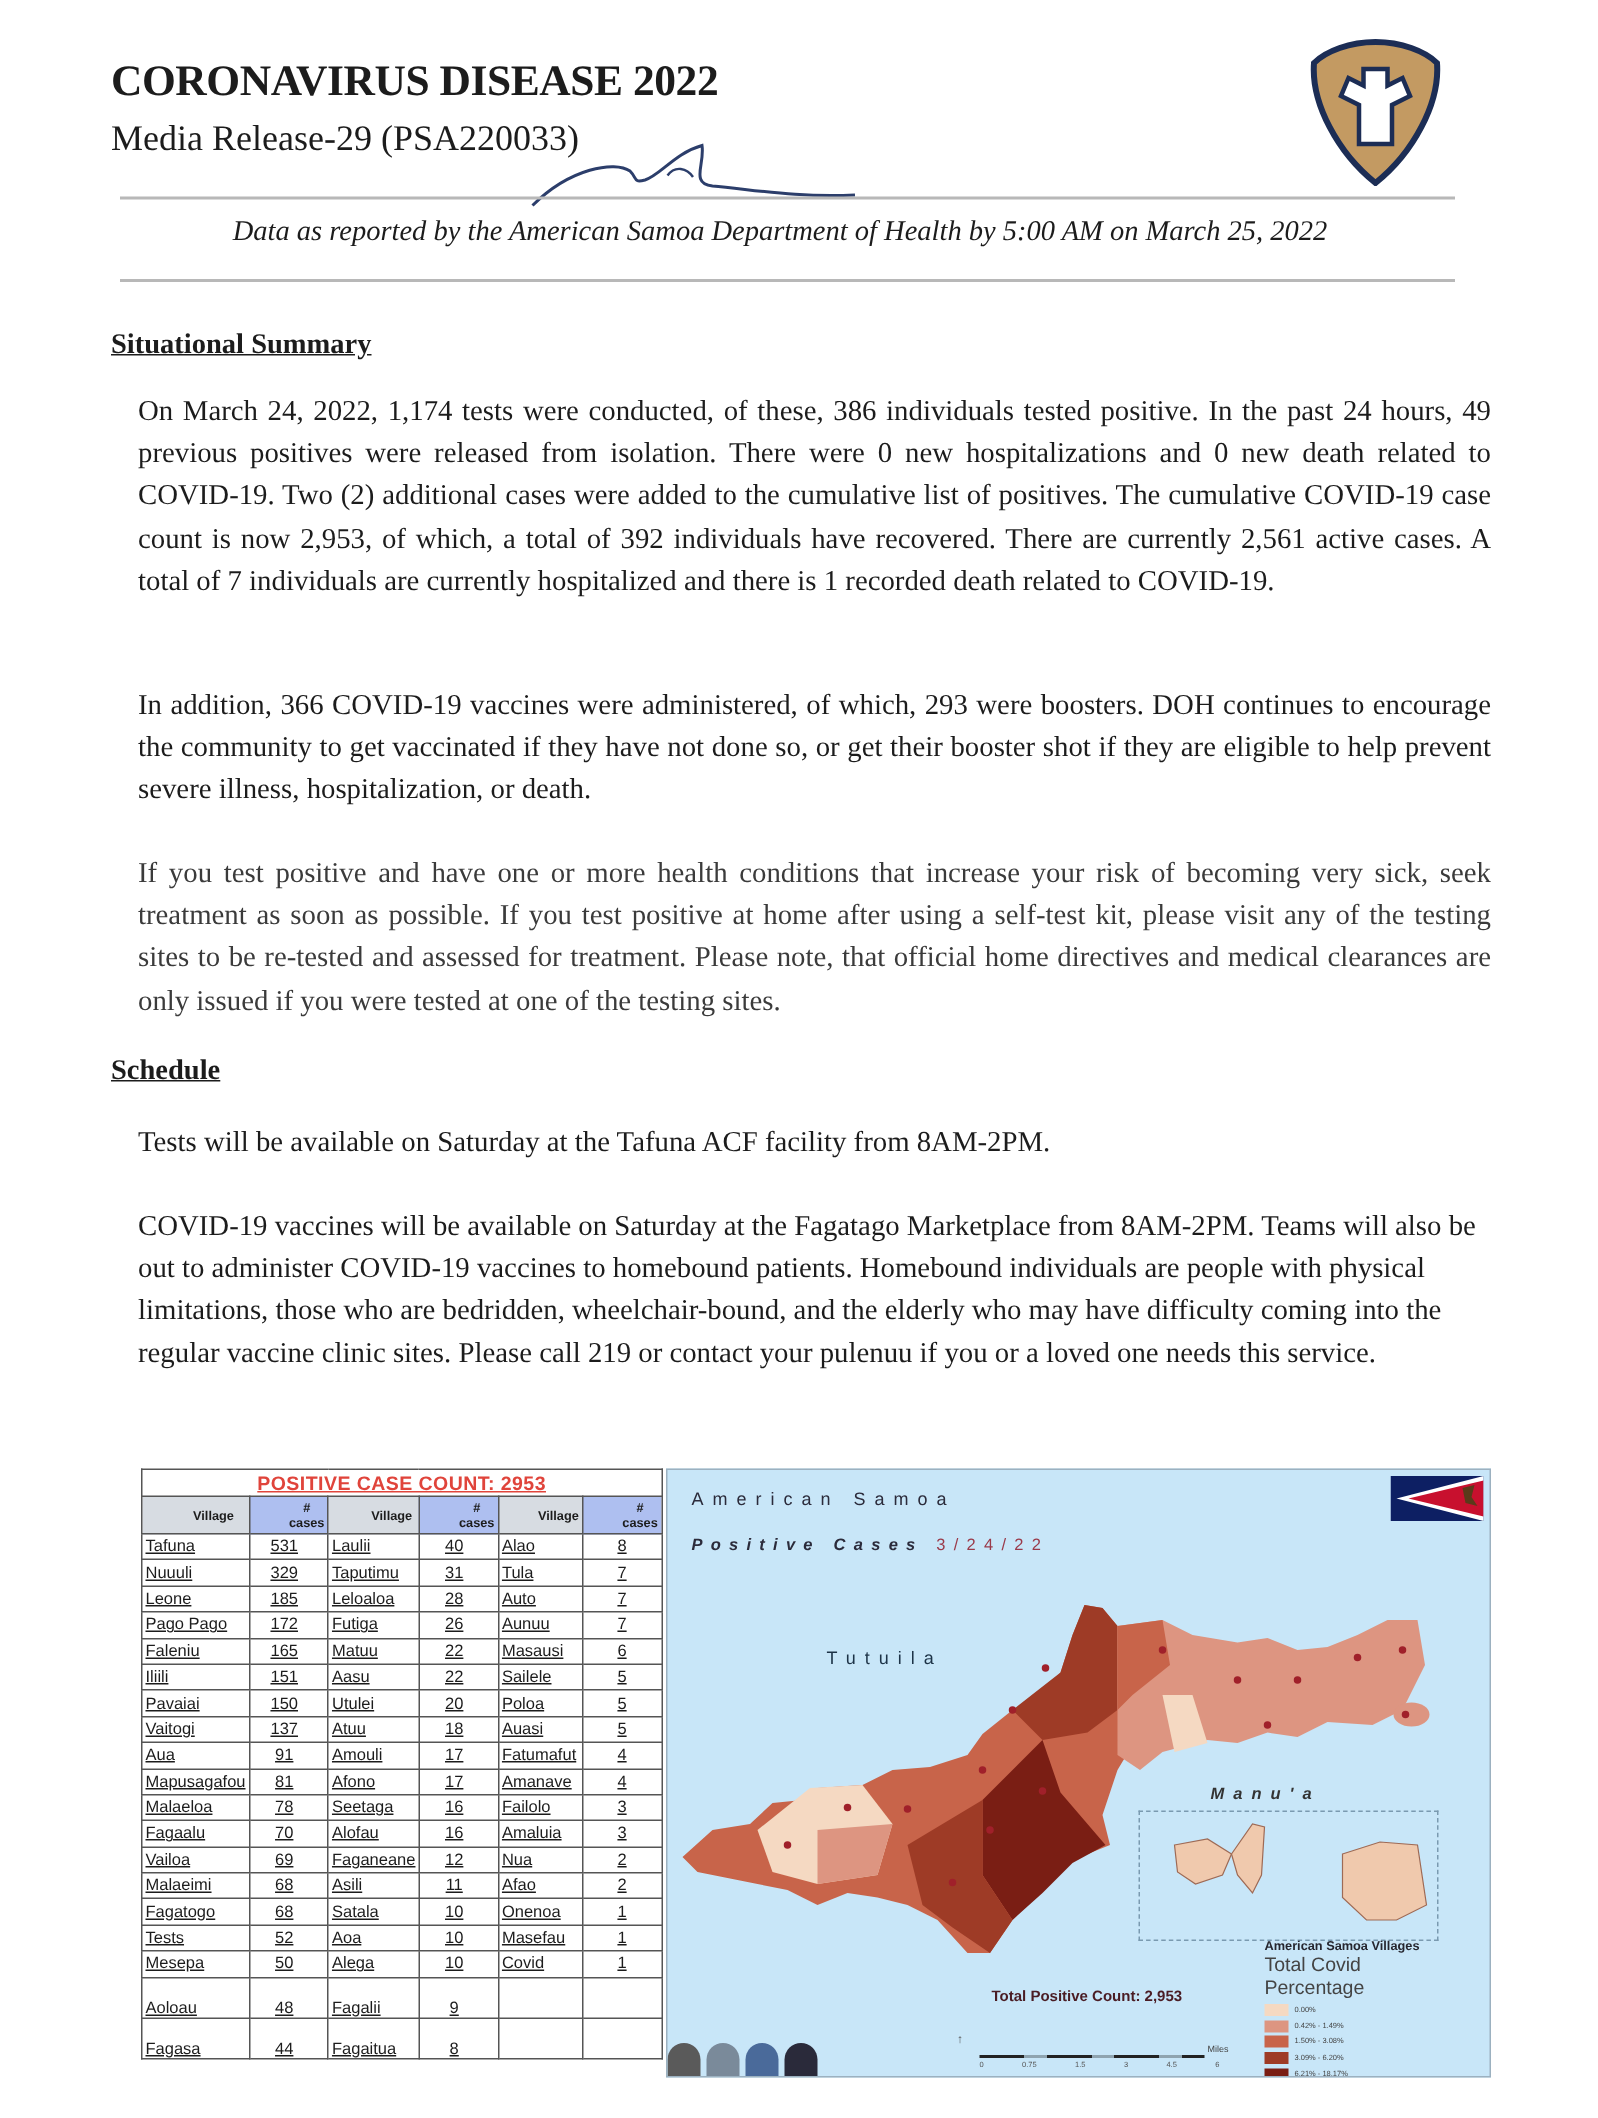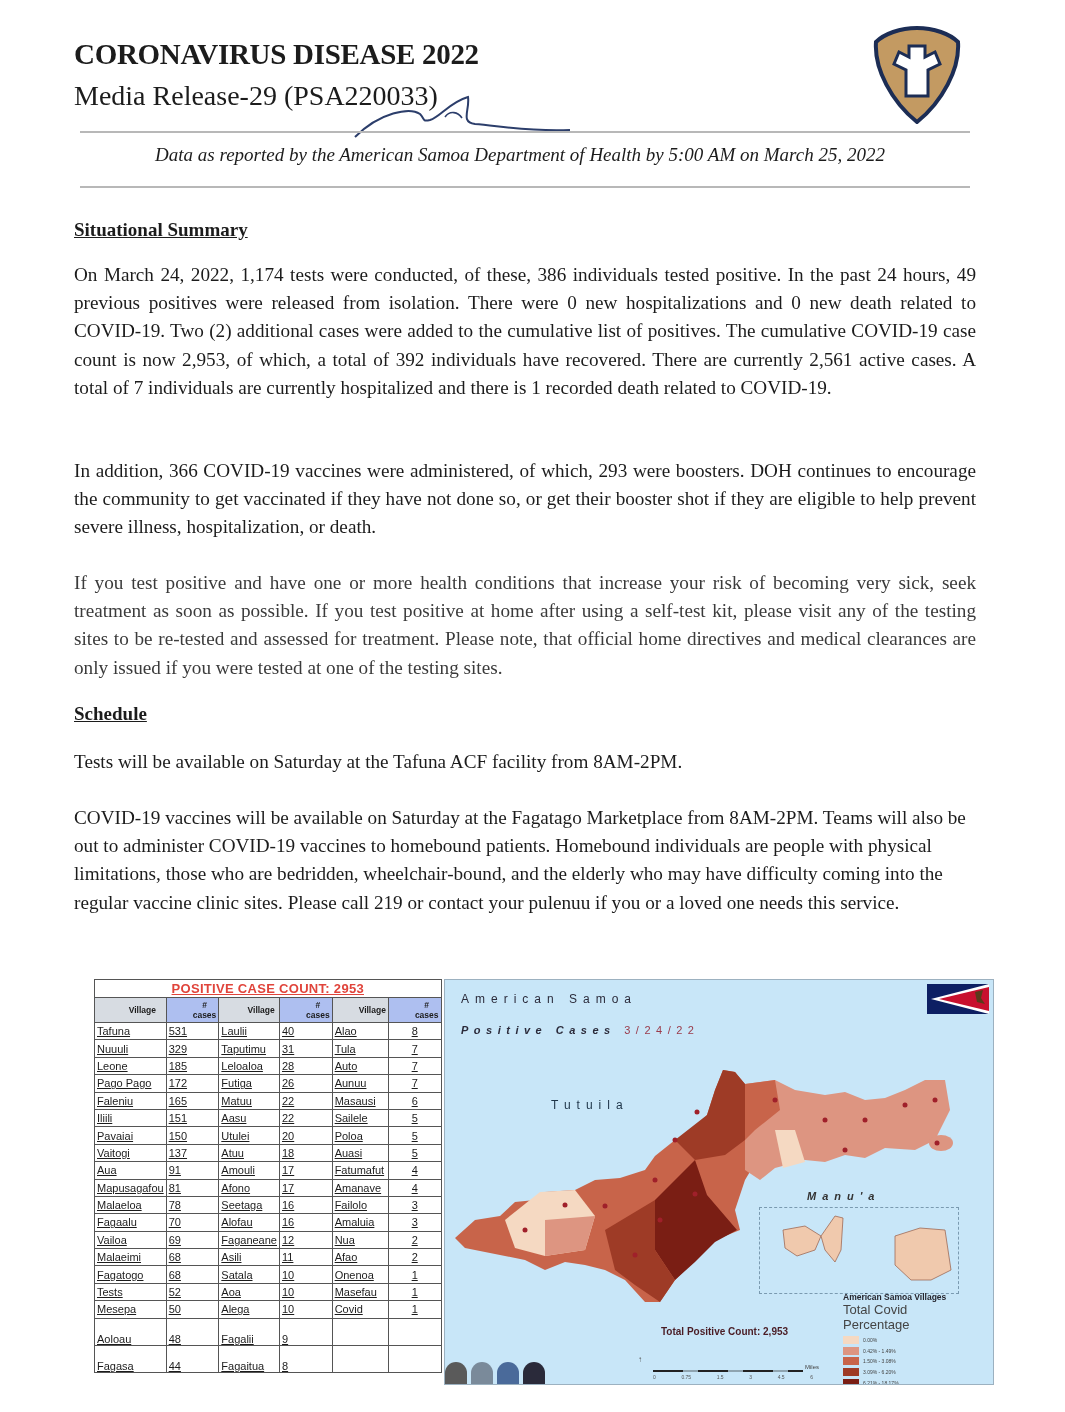--- a/index.html
+++ b/index.html
@@ -1,35 +1,35 @@
 <!DOCTYPE html>
 <html><head>
 <meta charset="utf-8">
 <style>
   html, body { margin: 0; padding: 0; background: #ffffff; }
   body { width: 1065px; height: 1412px; position: relative; overflow: hidden; font-family: "Liberation Serif", "DejaVu Serif", serif; color: #1c1c1c; }
   .title { position: absolute; left: 74px; top: 38px; font-size: 29px; font-weight: bold; letter-spacing: -0.3px; }
-  .subtitle { position: absolute; left: 74px; top: 80px; font-size: 28px; }
+  .subtitle { position: absolute; left: 74px; top: 80px; font-size: 24px; }
   .signature { position: absolute; left: 350px; top: 92px; width: 240px; height: 50px; }
   .logo { position: absolute; left: 872px; top: 24px; width: 90px; height: 100px; }
   .rule { position: absolute; left: 80px; width: 890px; height: 2px; background: #b8b8b8; }
   .datestamp { position: absolute; left: 0; width: 1040px; top: 144px; text-align: center; font-size: 19px; font-style: italic; }
   .heading { position: absolute; left: 74px; font-size: 19px; font-weight: bold; text-decoration: underline; }
-  .para { position: absolute; left: 74px; width: 902px; font-size: 19.2px; line-height: 28.2px; text-align: justify; }
+  .para { position: absolute; left: 92px; width: 902px; font-size: 19.2px; line-height: 28.2px; text-align: justify; }
   .para.left { text-align: left; }
   .para.grey { color: #3b3b3b; }
 
   
   .case-table { position: absolute; left: 94px; top: 979px; width: 343px; border-collapse: collapse; font-family: "Liberation Sans", "DejaVu Sans", sans-serif; font-size: 11px; }
   .case-table td, .case-table th { border: 1px solid #555; padding: 0 2px; height: 16.4px; }
   .case-table .title-row td { text-align: center; color: #e0443b; font-weight: bold; font-size: 13px; text-decoration: underline; height: 17px; letter-spacing: 0.3px; }
   .case-table th { font-size: 8.5px; font-weight: bold; background: #d7dce2; height: 24px; padding-left: 26px; }
   .case-table th.cnt { background: #aebff0; }
   .case-table td.v { text-decoration: underline; text-align: left; }
-  .case-table td.n { text-align: left; padding-right: 8px; text-decoration: underline; }
+  .case-table td.n { text-align: center; padding-right: 8px; text-decoration: underline; }
   .case-table td.n3 { text-align: center; text-decoration: underline; }
   .case-table tr.tall td { height: 26px; vertical-align: bottom; }
 
   
   .map { position: absolute; left: 444px; top: 979px; width: 512px; height: 404px; background: #c8e6f8; border: 1px solid #9cb1c0; overflow: hidden; font-family: "Liberation Sans", "DejaVu Sans", sans-serif; padding-left: 36px; }
   .map-title { position: absolute; left: 16px; top: 12px; font-size: 12px; letter-spacing: 6px; color: #2b2b3b; }
   .map-sub { position: absolute; left: 16px; top: 44px; font-size: 11px; letter-spacing: 5.5px; font-style: italic; font-weight: bold; color: #2b2b3b; }
   .map-sub .date { color: #9a3a4a; font-style: normal; font-weight: normal; }
   .flag { position: absolute; right: 4px; top: 4px; width: 62px; height: 30px; }
   .tutuila-label { position: absolute; left: 106px; top: 118px; font-size: 12px; letter-spacing: 6px; color: #1d3347; }

